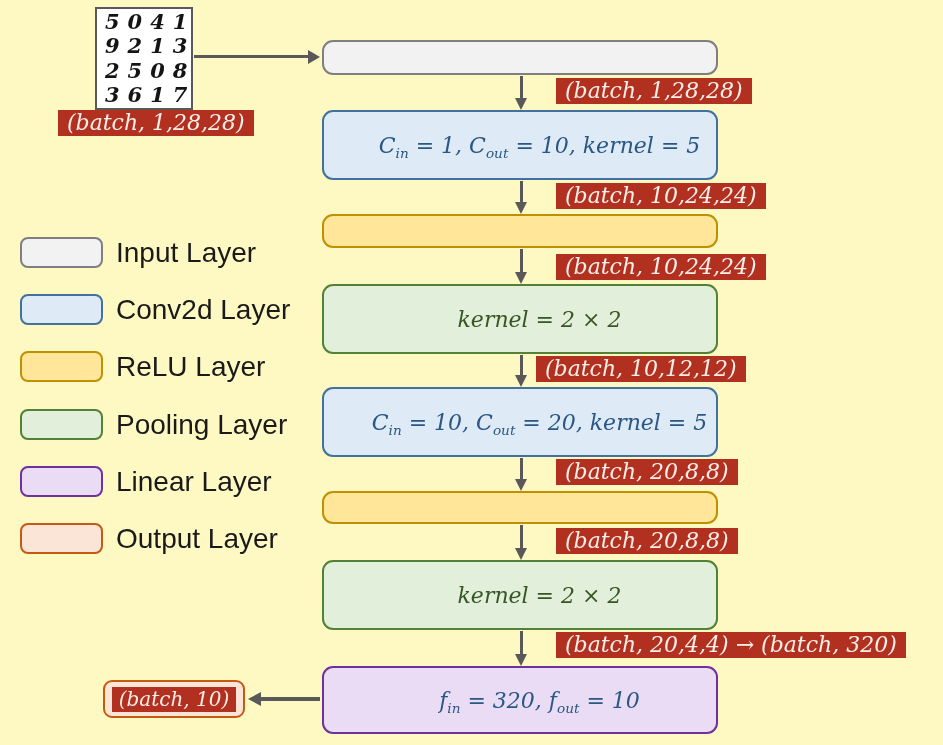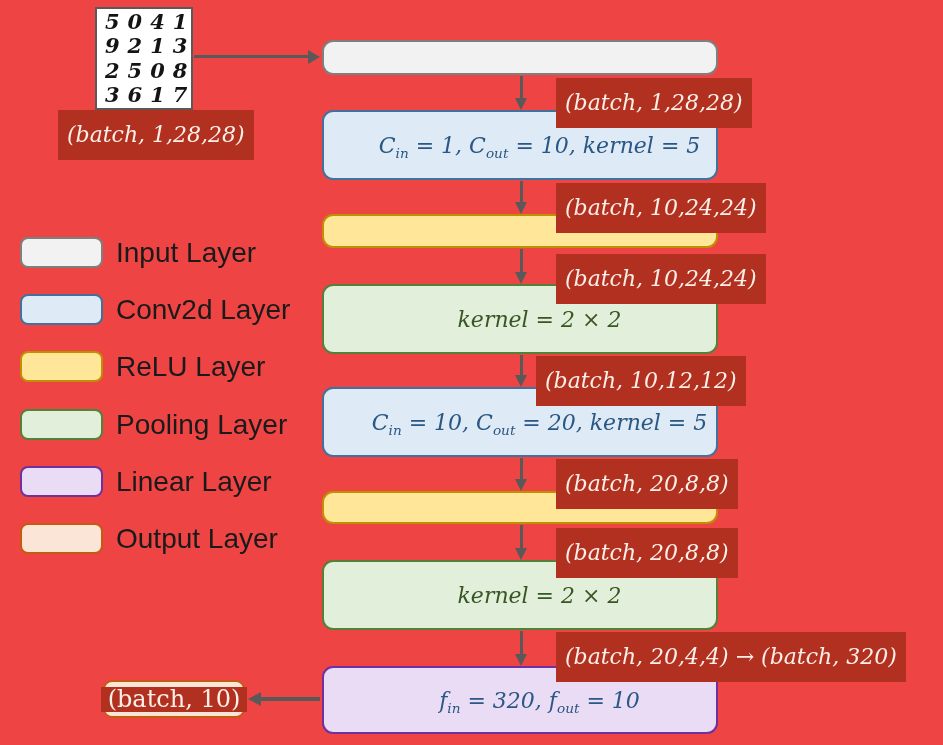--- a/index.html
+++ b/index.html
@@ -1,18 +1,18 @@
 <!DOCTYPE html>
 <html><head>
 <meta charset="utf-8">
 <style>
   html,body { margin:0; padding:0; background:#ffffff; }
   .canvas {
     position:relative; width:943px; height:745px;
-    background:#ef4444; overflow:hidden;
+    background:#fef9c3; overflow:hidden;
     font-family:"Liberation Sans", sans-serif;
   }
 
   
   .node {
     position:absolute; left:322px; width:396px;
     border-radius:11px; box-sizing:border-box;
     display:flex; align-items:center; justify-content:center;
   }
   .node-input  { top:40px;  height:35px; background:#F2F2F2; border:2px solid #7F7F7F; }
@@ -34,35 +34,35 @@
     font-size:22px; white-space:nowrap;margin-left:39px;
   }
   .node-label sub { font-size:0.62em; line-height:0; }
   .blue-text  { color:#2A5783; }
   .green-text { color:#375623; }
 
   
   .shape-label {
     position:absolute; background:#B23020; color:#FBEFE8;
     font-family:"DejaVu Serif", serif; font-style:italic;
-    font-size:22px; line-height:26px; padding:12px 9px;
+    font-size:22px; line-height:26px; padding:0 9px;
     white-space:nowrap;
   }
   .lbl-e1 { left:556px; top:78px;  }
   .lbl-e2 { left:556px; top:183px; }
   .lbl-e3 { left:556px; top:254px; }
   .lbl-e4 { left:536px; top:356px; }
   .lbl-e5 { left:556px; top:459px; }
   .lbl-e6 { left:556px; top:528px; }
   .lbl-e7 { left:556px; top:632px; }
   .lbl-mnist { left:58px; top:110px; }
   .lbl-output {
     position:static; background:#B23020; color:#FBEFE8;
-    font-family:"DejaVu Serif", serif; 
-    font-size:24px; line-height:23px; padding:1px 7px; white-space:nowrap;
+    font-family:"DejaVu Serif", serif; font-style:italic;
+    font-size:20px; line-height:23px; padding:1px 7px; white-space:nowrap;
   }
 
   
   .varrow { position:absolute; left:520px; width:3px; background:#595959; }
   .varrow::after {
     content:""; position:absolute; left:-5px; bottom:-12px;
     border-left:6.5px solid transparent; border-right:6.5px solid transparent;
     border-top:12px solid #595959;
   }
   .arrow-1 { top:76px;  height:22px; }

